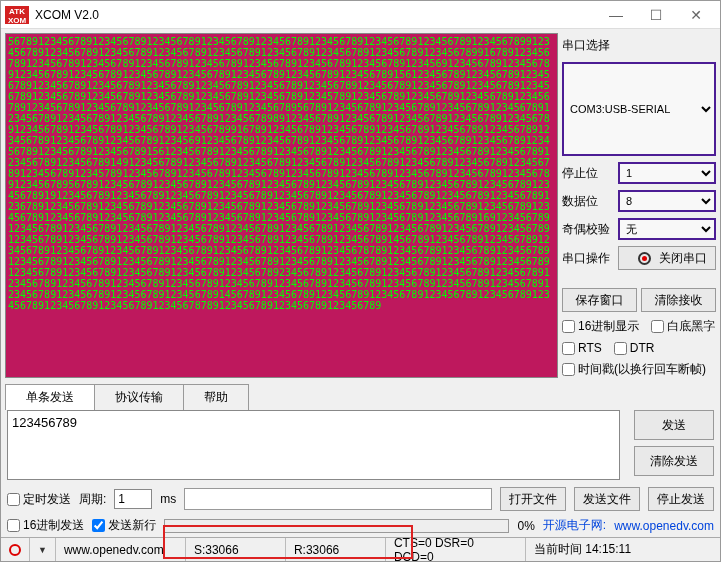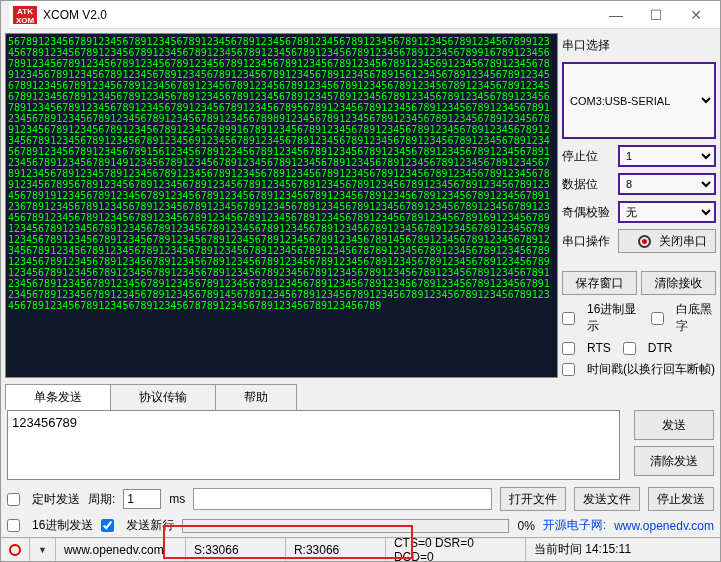--- a/index.html
+++ b/index.html
@@ -1,39 +1,39 @@
 <!DOCTYPE html>
 <html><head>
 <meta charset="utf-8">
 <style>
 * { box-sizing: border-box; margin: 0; padding: 0; font-family: "Microsoft YaHei", Arial, sans-serif; }
 body { background: #e8e8e8; width: 721px; height: 562px; overflow: hidden; }
 .window { width: 721px; height: 562px; background: #f0f0f0; border: 1px solid #999; display: flex; flex-direction: column; }
-.titlebar { height: 28px; background: #fff; display: flex; align-items: center; padding: 0 4px; border-bottom: 1px solid #ddd; margin-left: 8px; }
+.titlebar { height: 28px; background: #fff; display: flex; align-items: center; padding: 0 4px; border-bottom: 1px solid #ddd; }
 .logo { width: 24px; height: 18px; background: #d32020; color: #fff; font-size: 8px; font-weight: bold; text-align: center; line-height: 9px; padding-top: 1px; margin-right: 6px; }
 .title { font-size: 12px; flex: 1; }
 .win-btns { display: flex; }
 .win-btn { width: 40px; height: 26px; display: flex; align-items: center; justify-content: center; cursor: pointer; font-size: 14px; color: #666; }
 .main-area { flex: 1; display: flex; padding: 4px; gap: 4px; overflow: hidden; }
-.terminal { flex: 1; background: #0f172a; color: #0f0; font-family: monospace; font-size: 10px; line-height: 11px; padding: 2px; overflow: hidden; word-break: break-all; border: 1px solid #888; }
+.terminal { flex: 1; background: #be185d; color: #0f0; font-family: monospace; font-size: 10px; line-height: 11px; padding: 2px; overflow: hidden; word-break: break-all; border: 1px solid #888; }
 .side-panel { width: 154px; display: flex; flex-direction: column; gap: 6px; padding-top: 4px; }
 .side-label { font-size: 12px; margin-bottom: 2px; }
 .row { display: flex; align-items: center; gap: 4px; }
 select { flex: 1; height: 22px; font-size: 11px; border: 2px solid #4c1d95; background: #f8f8f8; padding: 0 2px; }
 .lbl { font-size: 12px; width: 52px; }
 .btn { height: 24px; background: #e9e9e9; border: 1px solid #999; font-size: 12px; padding: 0 8px; cursor: pointer; }
 .btn-row { display: flex; gap: 4px; }
 .btn-row .btn { flex: 1; }
 .radio-dot { width: 13px; height: 13px; border: 2px solid #333; border-radius: 50%; display: inline-block; margin-right: 4px; position: relative; vertical-align: middle; }
 .radio-dot::after { content: ""; position: absolute; top: 2px; left: 2px; width: 5px; height: 5px; background: #d00; border-radius: 50%; }
-.chk { display: flex; align-items: center; font-size: 12px; gap: 12px; }
+.chk { display: flex; align-items: center; font-size: 12px; gap: 3px; }
 .chk input { margin: 0; }
 .chk-row { display: flex; gap: 12px; }
 .tabs { display: flex; padding: 2px 4px 0; font-size: 12px; }
-.tab { padding: 4px 28px; border: 1px solid #999; border-bottom: none; background: #f0f0f0; cursor: pointer; margin-right: -1px; }
+.tab { padding: 4px 20px; border: 1px solid #999; border-bottom: none; background: #f0f0f0; cursor: pointer; margin-right: -1px; }
 .tab.active { background: #fff; position: relative; z-index: 2; }
 .send-area { padding: 0 6px 4px; display: flex; gap: 14px; }
 .send-box { flex: 1; height: 70px; border: 1px solid #888; padding: 4px; font-size: 13px; resize: none; background: #fff; }
 .send-btns { width: 80px; display: flex; flex-direction: column; gap: 6px; }
 .send-btns .btn { height: 30px; }
 .opt-row { display: flex; align-items: center; padding: 3px 6px; gap: 8px; font-size: 12px; }
 .period-input { width: 38px; height: 20px; border: 1px solid #888; padding: 0 3px; font-size: 12px; }
 .path-input { flex: 1; height: 22px; background: #fff; border: 1px solid #999; }
 .progress { flex: 1; height: 14px; border: 1px solid #999; background: #eee; }
 .link { color: #04d; text-decoration: none; }

